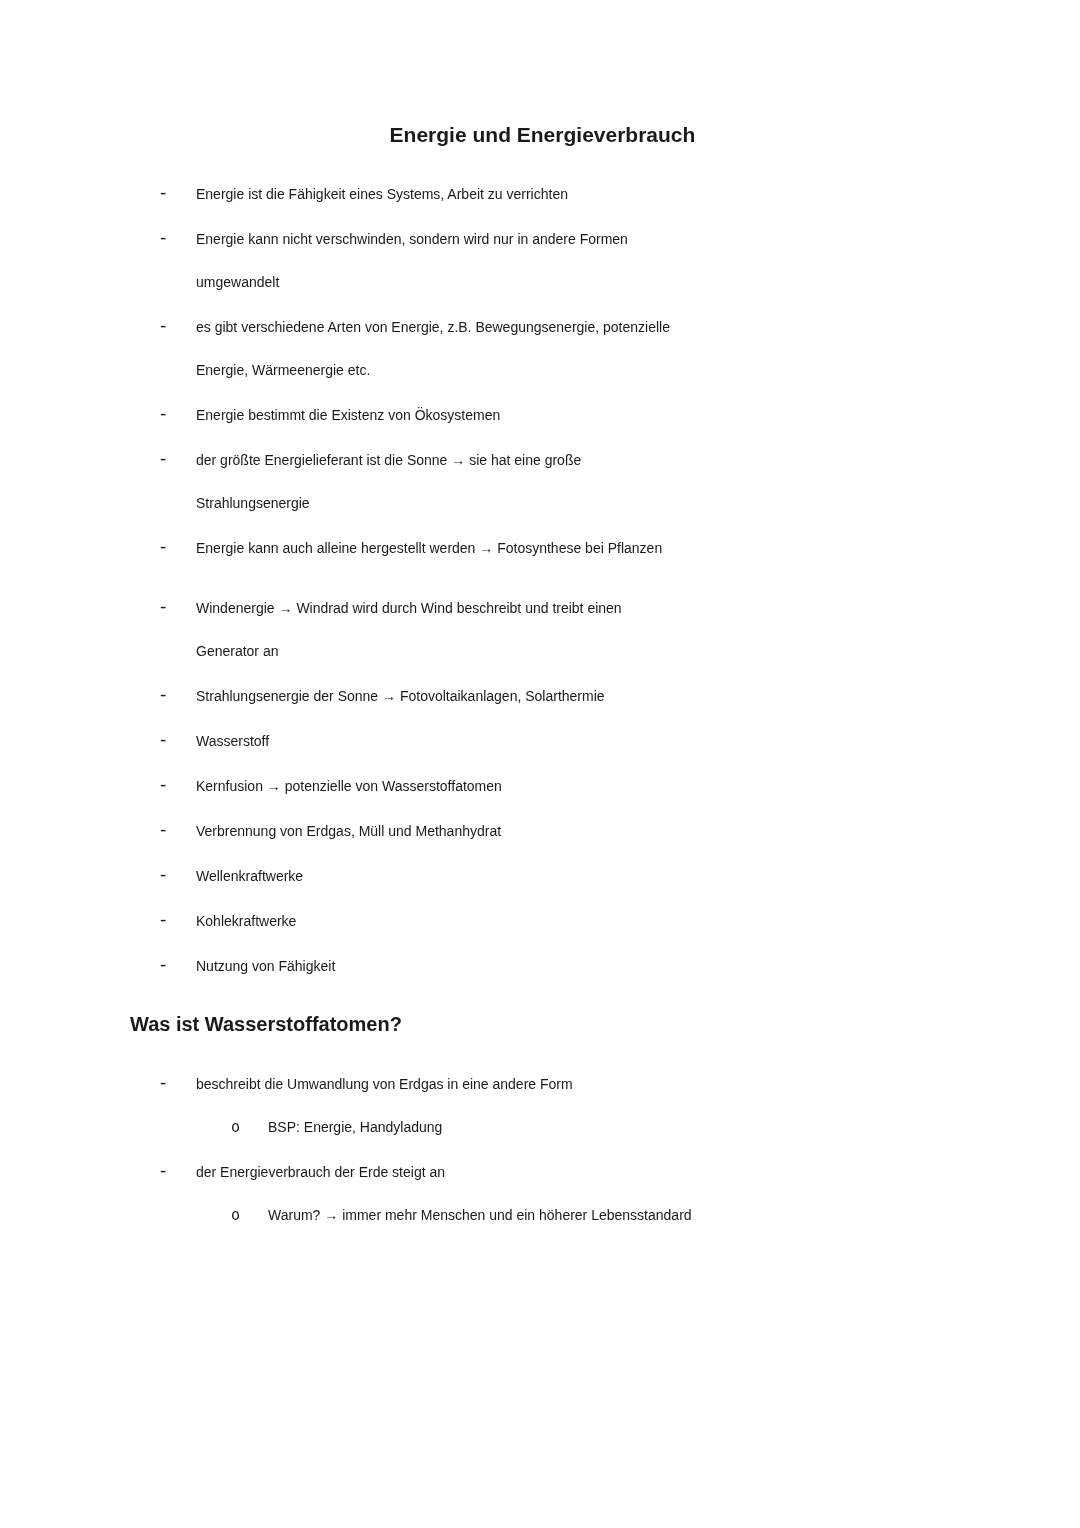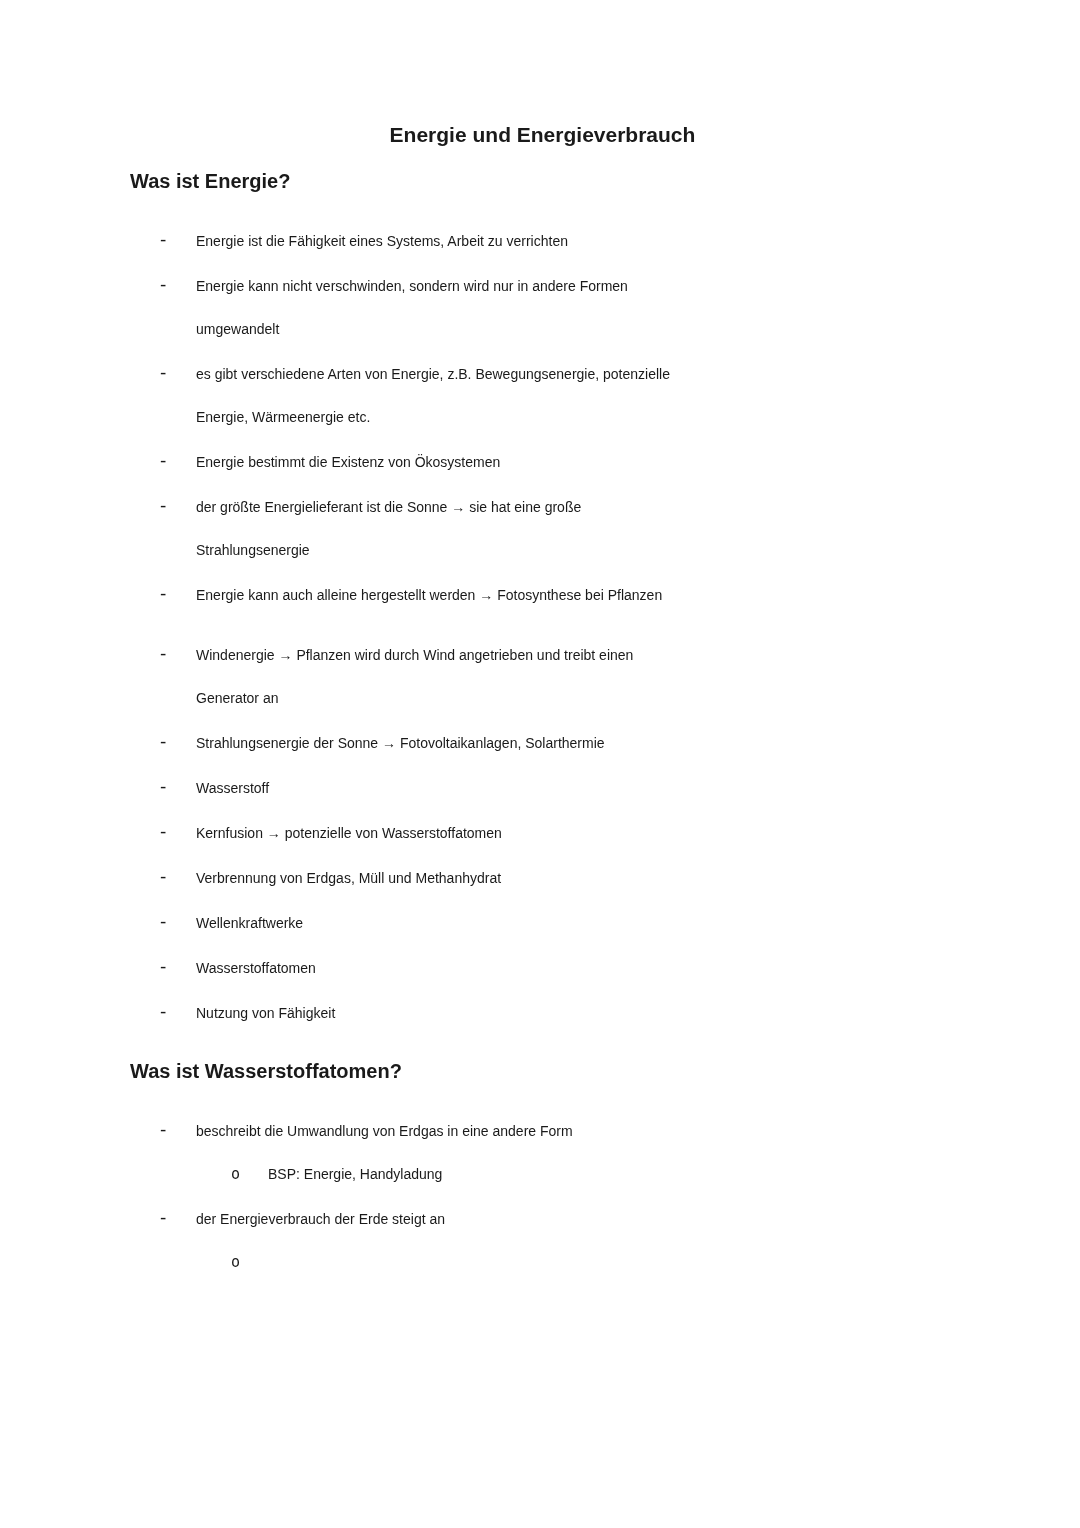--- a/index.html
+++ b/index.html
@@ -63,21 +63,20 @@
   }
 </style>
 </head>
 <body>
 
 <div class="page">
   <div class="content">
 
     <div class="doc-title">Energie und Energieverbrauch</div>
 
-    <div class="section-heading first">Was ist Energie?</div>
     <div class="bullet-list">
       <div class="item">
         <span class="marker">-</span>
         <span class="item-text">Energie ist die Fähigkeit eines Systems, Arbeit zu verrichten</span>
       </div>
       <div class="item">
         <span class="marker">-</span>
         <span class="item-text">Energie kann nicht verschwinden, sondern wird nur in andere Formen
 umgewandelt</span>
       </div>
@@ -97,21 +96,21 @@
       </div>
       <div class="item">
         <span class="marker">-</span>
         <span class="item-text">Energie kann auch alleine hergestellt werden → Fotosynthese bei Pflanzen</span>
       </div>
     </div>
 
     <div class="bullet-list">
       <div class="item">
         <span class="marker">-</span>
-        <span class="item-text">Windenergie → Pflanzen wird durch Wind angetrieben und treibt einen
+        <span class="item-text">Windenergie → Windrad wird durch Wind beschreibt und treibt einen
 Generator an</span>
       </div>
       <div class="item">
         <span class="marker">-</span>
         <span class="item-text">Strahlungsenergie der Sonne → Fotovoltaikanlagen, Solarthermie</span>
       </div>
       <div class="item">
         <span class="marker">-</span>
         <span class="item-text">Wasserstoff</span>
       </div>
@@ -122,21 +121,21 @@
       <div class="item">
         <span class="marker">-</span>
         <span class="item-text">Verbrennung von Erdgas, Müll und Methanhydrat</span>
       </div>
       <div class="item">
         <span class="marker">-</span>
         <span class="item-text">Wellenkraftwerke</span>
       </div>
       <div class="item">
         <span class="marker">-</span>
-        <span class="item-text">Wasserstoffatomen</span>
+        <span class="item-text">Kohlekraftwerke</span>
       </div>
       <div class="item">
         <span class="marker">-</span>
         <span class="item-text">Nutzung von Fähigkeit</span>
       </div>
     </div>
 
     <div class="section-heading">Was ist Wasserstoffatomen?</div>
     <div class="bullet-list">
       <div class="item">
@@ -146,17 +145,18 @@
       <div class="item">
         <span class="sub-marker">o</span>
         <span class="item-text">BSP: Energie, Handyladung</span>
       </div>
       <div class="item">
         <span class="marker">-</span>
         <span class="item-text">der Energieverbrauch der Erde steigt an</span>
       </div>
       <div class="item">
         <span class="sub-marker">o</span>
+        <span class="item-text">Warum? → immer mehr Menschen und ein höherer Lebensstandard</span>
       </div>
     </div>
 
   </div>
 </div>
 
 </body></html>

